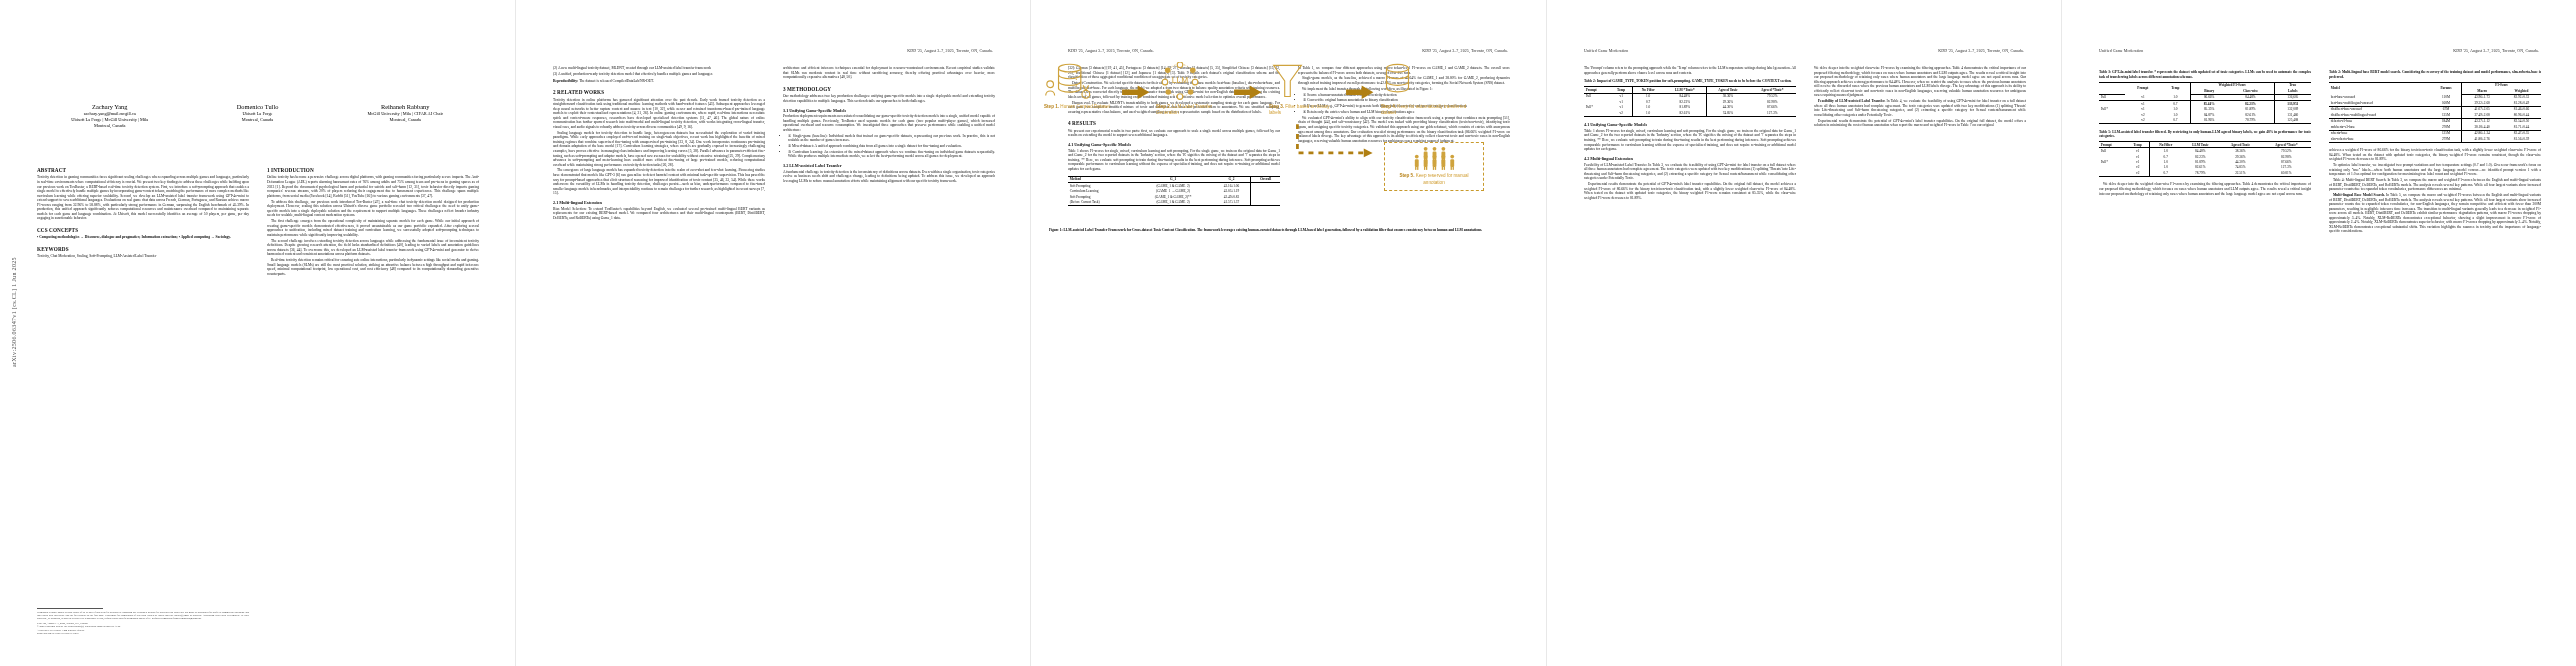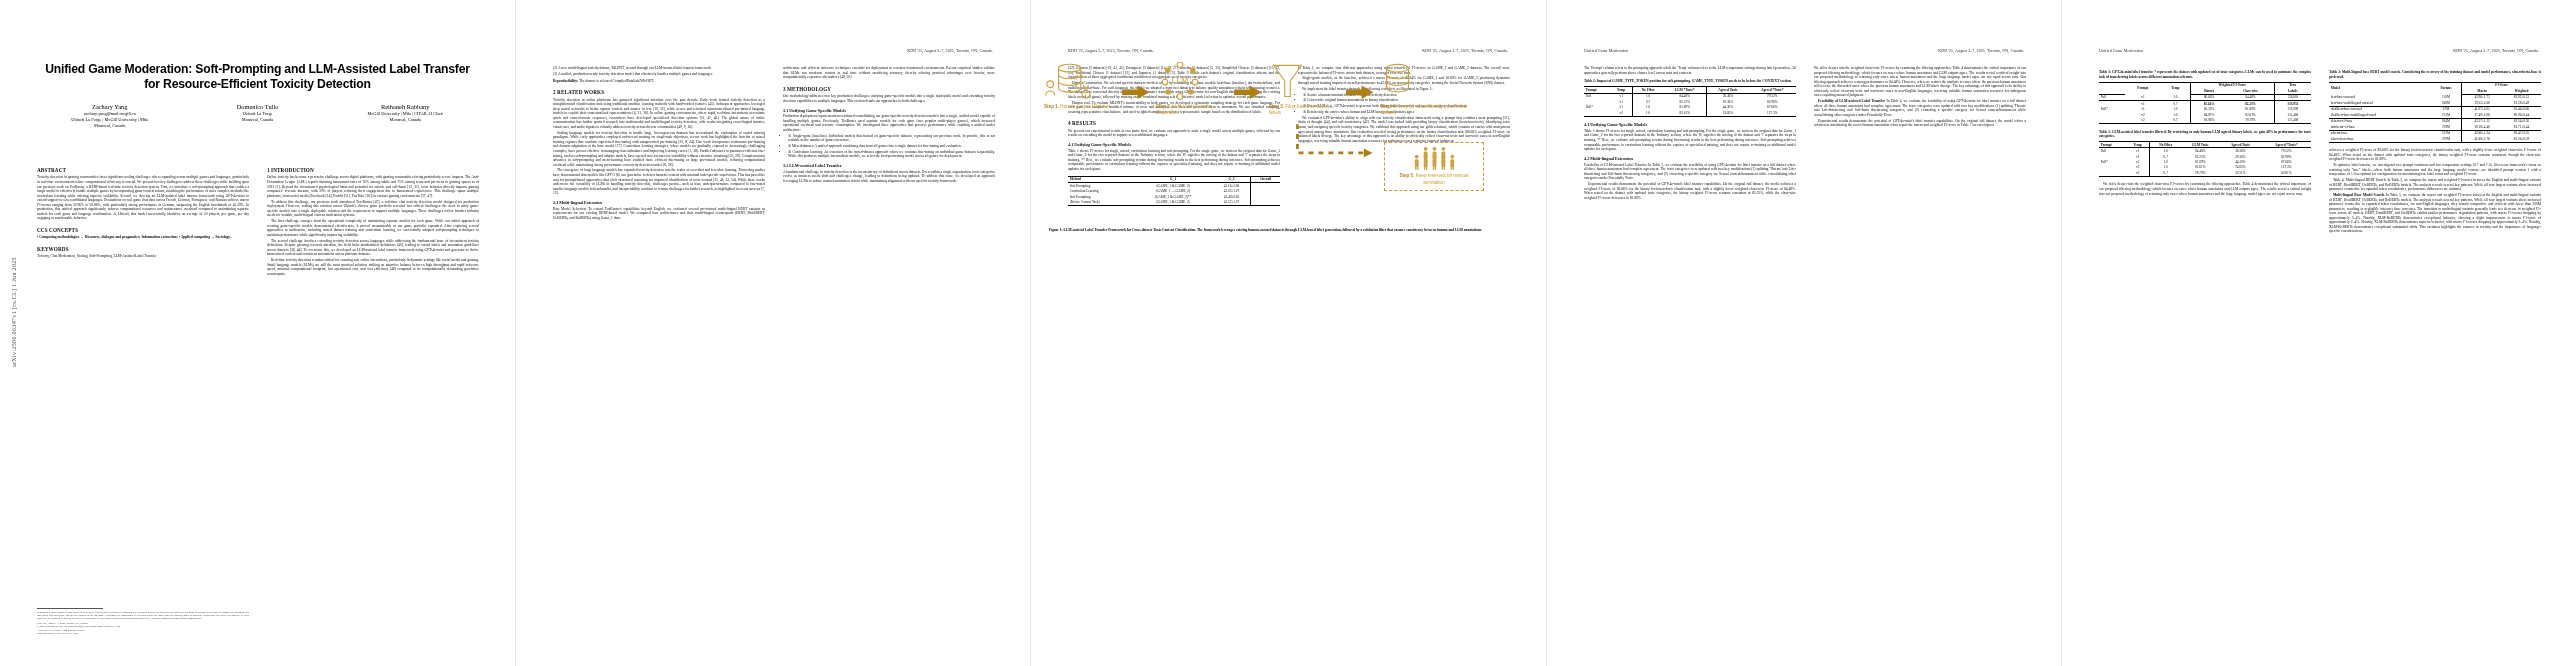--- a/index.html
+++ b/index.html
@@ -134,21 +134,20 @@
 <body>
 
 <div class="sheet">
 
   <div class="page pg1">
 
     <div class="arxiv-strip">
       <span>arXiv:2506.06347v1  [cs.CL]  1 Jun 2025</span>
     </div>
 
-    <div class="title">Unified Game Moderation: Soft-Prompting and LLM-Assisted Label Transfer for Resource-Efficient Toxicity Detection</div>
 
     <div class="authors">
       <div class="author">
         <div class="nm">Zachary Yang</div>
         <div class="ml">zachary.yang@mail.mcgill.ca</div>
         <div class="af">Ubisoft La Forge | McGill University | Mila</div>
         <div class="af">Montreal, Canada</div>
       </div>
       <div class="author">
         <div class="nm">Domenico Tullo</div>

